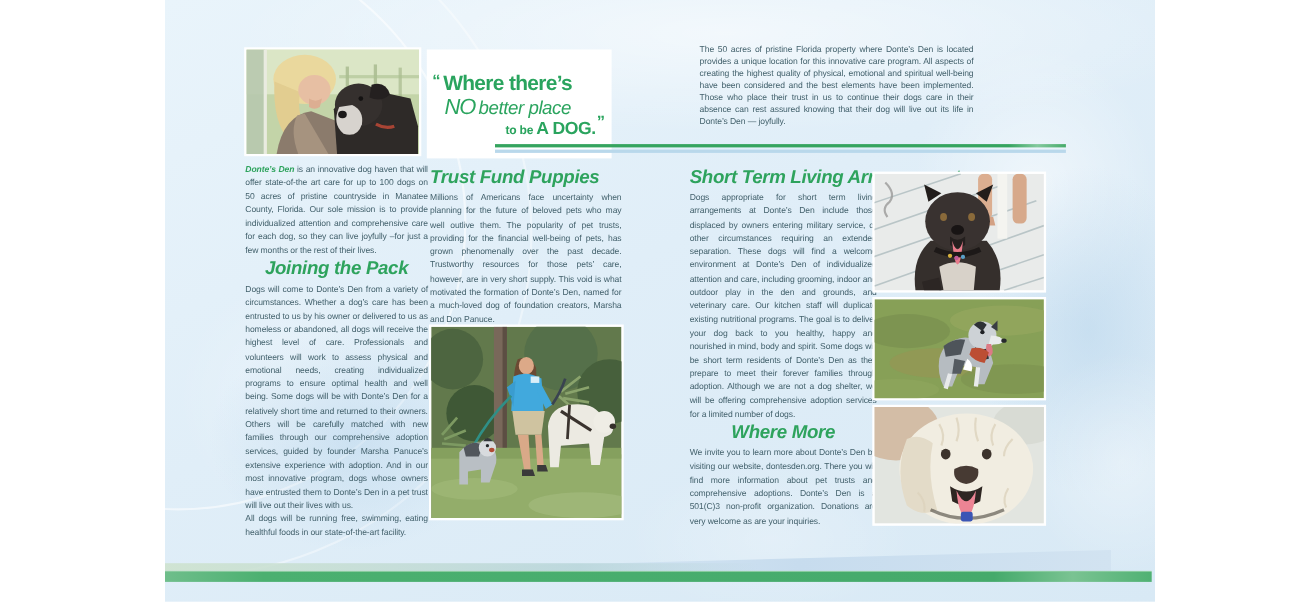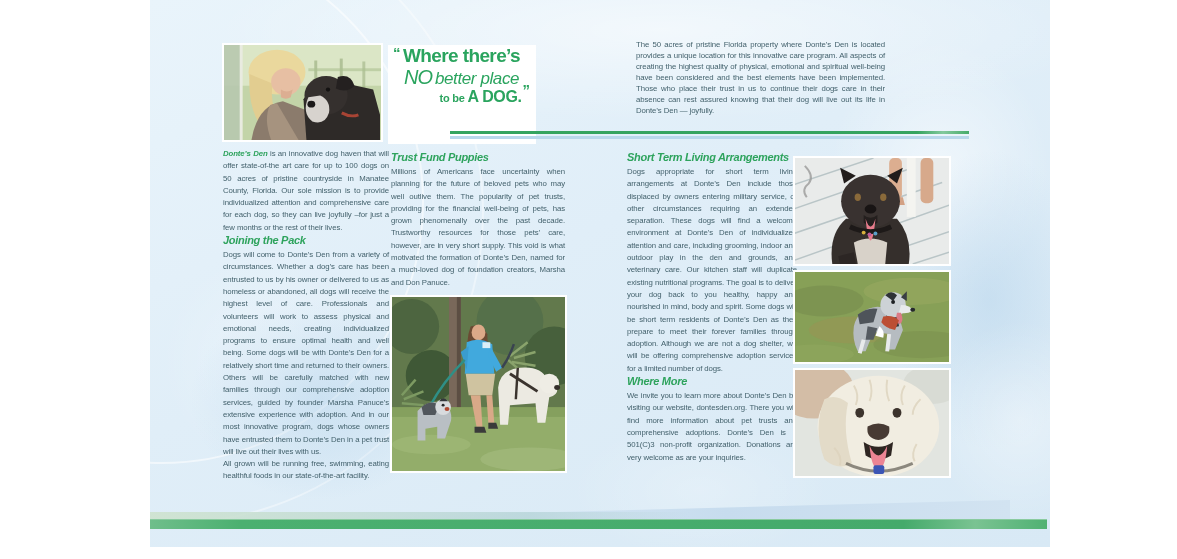--- a/index.html
+++ b/index.html
@@ -31,22 +31,22 @@
     border-top:1.5px solid #8acb9f;}
   
   .photo{position:absolute;background:#ffffff;padding:2px;box-sizing:border-box;}
   .photo svg{display:block;width:100%;height:100%;}
   .ph-hug{left:72px;top:43px;width:161px;height:99px;}
   .ph-walk{left:240px;top:295px;width:177px;height:178px;}
   .ph-pit{left:643px;top:156px;width:158px;height:110px;}
   .ph-aussie{left:643px;top:270px;width:158px;height:94px;}
   .ph-fluffy{left:643px;top:368px;width:158px;height:110px;}
   
-  .quote-box{position:absolute;left:238px;top:45px;width:148px;height:99px;background:#ffffff;
-    color:#2aa45e;box-sizing:border-box;}
+  .quote-box{position:absolute;left:238px;top:45px;width:168px;height:99px;background:#ffffff;
+    color:#2aa45e;box-sizing:border-box;padding-top:21px;}
   .q1{font-weight:bold;font-size:19px;letter-spacing:-.6px;margin-left:5px;white-space:nowrap;}
   .q-open{font-size:15px;font-weight:bold;position:relative;top:-4px;margin-right:3px;}
   .q2{font-style:italic;font-size:17px;margin-left:16px;margin-top:-1px;letter-spacing:-.4px;white-space:nowrap;}
   .q-no{font-size:20px;letter-spacing:-1px;margin-right:3px;}
   .q3{text-align:right;margin-right:6px;margin-top:-1px;white-space:nowrap;}
   .q-tobe{font-size:11px;letter-spacing:-.2px;font-weight:bold;}
   .q-adog{font-weight:bold;font-size:16px;letter-spacing:-.4px;}
   .q-close{font-size:15px;font-weight:bold;position:relative;top:-7px;margin-left:1px;}
   
   .div-green{position:absolute;left:300px;top:131px;width:519px;height:2.5px;
@@ -56,24 +56,24 @@
   .bodytext,.col p{
     color:#44626d;font-size:7.8px;line-height:12.3px;letter-spacing:-.1px;
     text-align:justify;margin:0;
   }
   .intro-right{position:absolute;left:486px;top:39px;width:249px;line-height:11px;}
   .col{position:absolute;}
   .col1{left:73px;top:148px;width:166px;}
   .col2{left:241px;top:151px;width:174px;}
   .col3{left:477px;top:151px;width:170px;}
   .col h3{
-    color:#2ea35d;font-style:italic;font-weight:bold;font-size:11px;
+    color:#2ea35d;font-style:italic;font-weight:bold;font-size:17px;
     letter-spacing:-.3px;margin:0 0 3px 0;white-space:nowrap;
   }
-  .gap-above{margin-top:11px;}
+  .gap-above{margin-top:11px;text-align:center;}
   .brand{color:#2ea35d;font-weight:bold;font-style:italic;margin-top:12px;}
 </style>
 </head>
 <body>
 
 <div class="brochure">
 
   <div class="wash"></div>
   <div class="arc arc1"></div>
   <div class="arc arc2"></div>
@@ -118,21 +118,21 @@
 
   <p class="bodytext intro-right">The 50 acres of pristine Florida property where Donte’s Den is located provides a unique location for this innovative care program.  All aspects of creating the highest quality of physical, emotional and spiritual well-being have been considered and the best elements have been implemented.  Those who place their trust in us to continue their dogs care in their absence can rest assured knowing that their dog will live out its life in Donte’s Den — joyfully.</p>
 
   <div class="div-green"></div>
   <div class="div-blue"></div>
 
   <div class="col col1">
     <p><span class="brand">Donte’s Den</span><span> is an innovative dog haven that will offer state-of-the art care for up to 100 dogs on 50 acres of pristine countryside in Manatee County, Florida.  Our sole mission is to provide individualized attention and comprehensive care for each dog, so they can live joyfully –for just a few months or the rest of their lives.</span></p>
     <h3 class="gap-above">Joining the Pack</h3>
     <p>Dogs will come to Donte’s Den from a variety of circumstances. Whether a dog’s care has been entrusted to us by his owner or delivered to us as homeless or abandoned, all dogs will receive the highest level of care. Professionals and volunteers will work to assess physical and emotional needs, creating individualized programs to ensure optimal health and well being. Some dogs will be with Donte’s Den for a relatively short time and returned to their owners. Others will be carefully matched with new families through our comprehensive adoption services, guided by founder Marsha Panuce’s extensive experience with adoption. And in our most innovative program, dogs whose owners have entrusted them to Donte’s Den in a pet trust will live out their lives with us.</p>
-    <p>All grown will be running free, swimming, eating healthful foods in our state-of-the-art facility.</p>
+    <p>All dogs will be running free, swimming, eating healthful foods in our state-of-the-art facility.</p>
   </div>
 
   <div class="col col2">
     <h3>Trust Fund Puppies</h3>
     <p>Millions of Americans face uncertainty when planning for the future of beloved pets who may well outlive them. The popularity of pet trusts, providing for the financial well-being of pets, has grown phenomenally over the past decade.  Trustworthy resources for those pets’ care, however, are in very short supply.   This void is what motivated the formation of Donte’s Den, named for a much-loved dog of foundation creators, Marsha and Don Panuce.</p>
   </div>
 
   <div class="photo ph-walk">
     <svg viewBox="0 0 176 177" preserveAspectRatio="none">
       <rect width="176" height="177" fill="#62794c"></rect>

